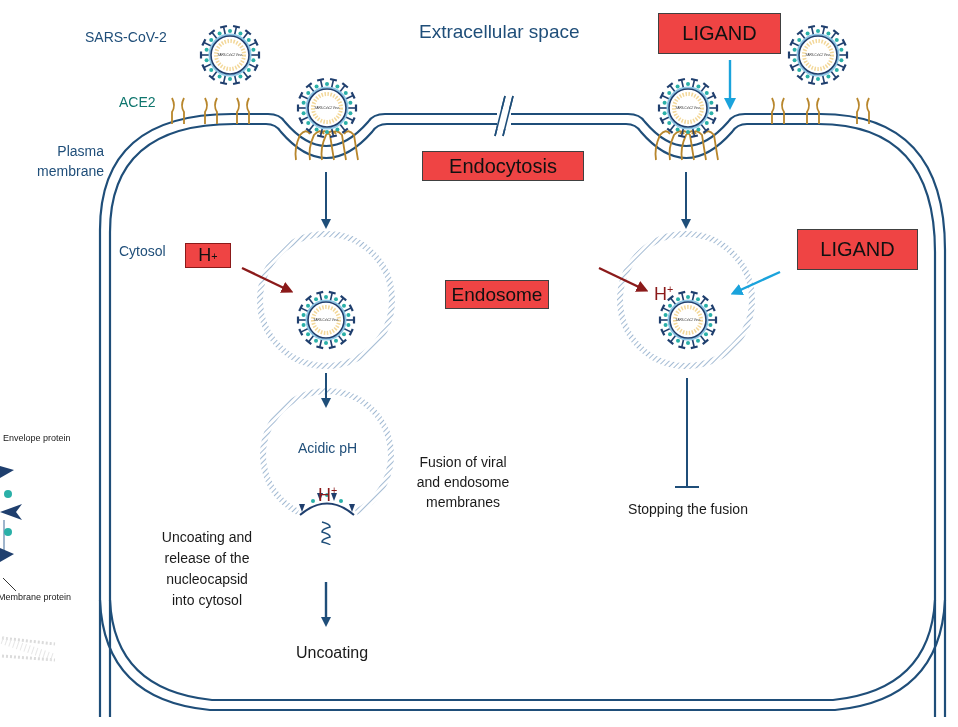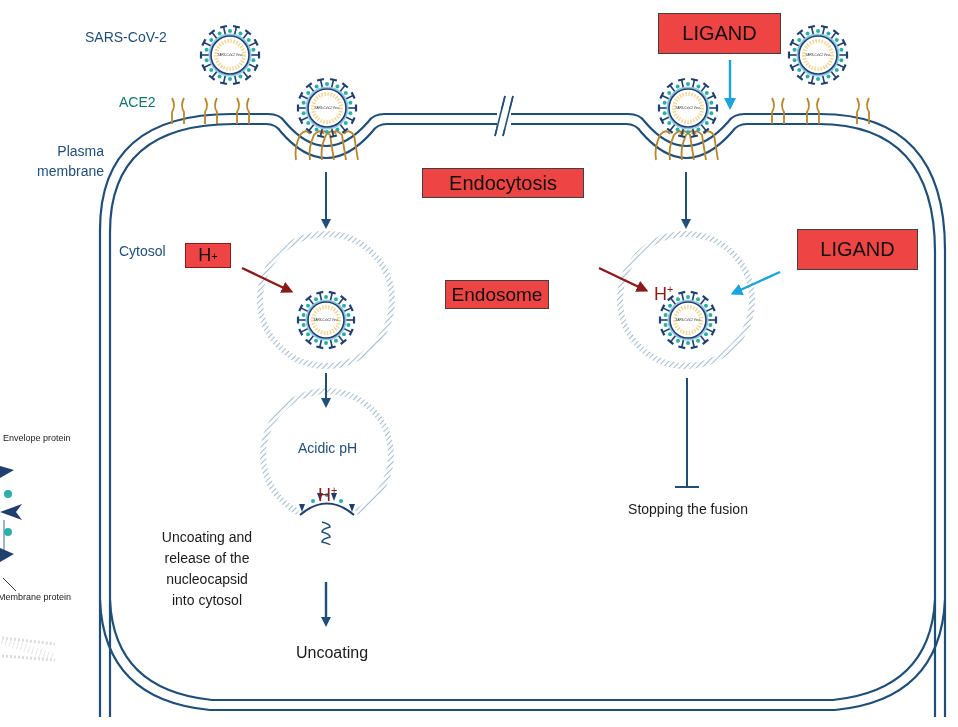--- a/index.html
+++ b/index.html
@@ -431,25 +431,26 @@
         <line x1="2" y1="638" x2="55" y2="644" stroke="#999" stroke-width="3" stroke-dasharray="2,2"></line>
         <line x1="2" y1="656" x2="55" y2="660" stroke="#999" stroke-width="3" stroke-dasharray="2,2"></line>
         <line x1="2" y1="640" x2="55" y2="658" stroke="#bbb" stroke-width="8" stroke-dasharray="1,3"></line>
       </g>
     </g>
   </svg>
 
   
   <div class="lbl blue" style="left:85px;top:29px;font-size:14px;">SARS-CoV-2</div>
   <div class="lbl gold" style="left:119px;top:94px;font-size:14px;">ACE2</div>
+  <div class="lbl blue" style="left:419px;top:21px;font-size:19px;">Extracellular space</div>
   <div class="lbl blue" style="left:52px;top:143px;font-size:14px;text-align:right;width:52px;">Plasma</div>
   <div class="lbl blue" style="left:24px;top:163px;font-size:14px;text-align:right;width:80px;">membrane</div>
   <div class="lbl blue" style="left:119px;top:203px;font-size:14px;margin-top:40px;">Cytosol</div>
 
-  <div class="box" style="left:422px;top:151px;width:162px;height:30px;font-size:20px;margin-top:17px;">
+  <div class="box" style="left:422px;top:151px;width:162px;height:30px;font-size:20px;">
     <span>Endocytosis</span>
   </div>
   <div class="box" style="left:445px;top:280px;width:104px;height:29px;font-size:19px;">
     <span>Endosome</span>
   </div>
   <div class="box" style="left:658px;top:13px;width:123px;height:41px;font-size:20px;">
     <span>LIGAND</span>
   </div>
   <div class="box" style="left:797px;top:229px;width:121px;height:41px;font-size:20px;">
     <span>LIGAND</span>
@@ -461,20 +462,25 @@
 
   <div class="lbl maroon" style="left:654px;top:283px;font-size:18px;">
     <span>H</span><sup>+</sup>
   </div>
   <div class="lbl maroon" style="left:318px;top:484px;font-size:18px;">
     <span>H</span><sup>+</sup>
   </div>
 
   <div class="lbl blue" style="left:298px;top:440px;font-size:14px;">Acidic pH</div>
 
+  <div class="lbl dark center" style="left:408px;top:452px;width:110px;font-size:14px;line-height:20px;">
+    <div>Fusion of viral</div>
+    <div>and endosome</div>
+    <div>membranes</div>
+  </div>
   <div class="lbl dark center" style="left:148px;top:527px;width:118px;font-size:14px;line-height:21px;">
     <div>Uncoating and</div>
     <div>release of the</div>
     <div>nucleocapsid</div>
     <div>into cytosol</div>
   </div>
   <div class="lbl dark center" style="left:608px;top:498px;width:160px;font-size:14px;line-height:22px;">
     <div>Stopping the fusion</div>
   </div>
   <div class="lbl dark" style="left:296px;top:644px;font-size:16px;">Uncoating</div>

